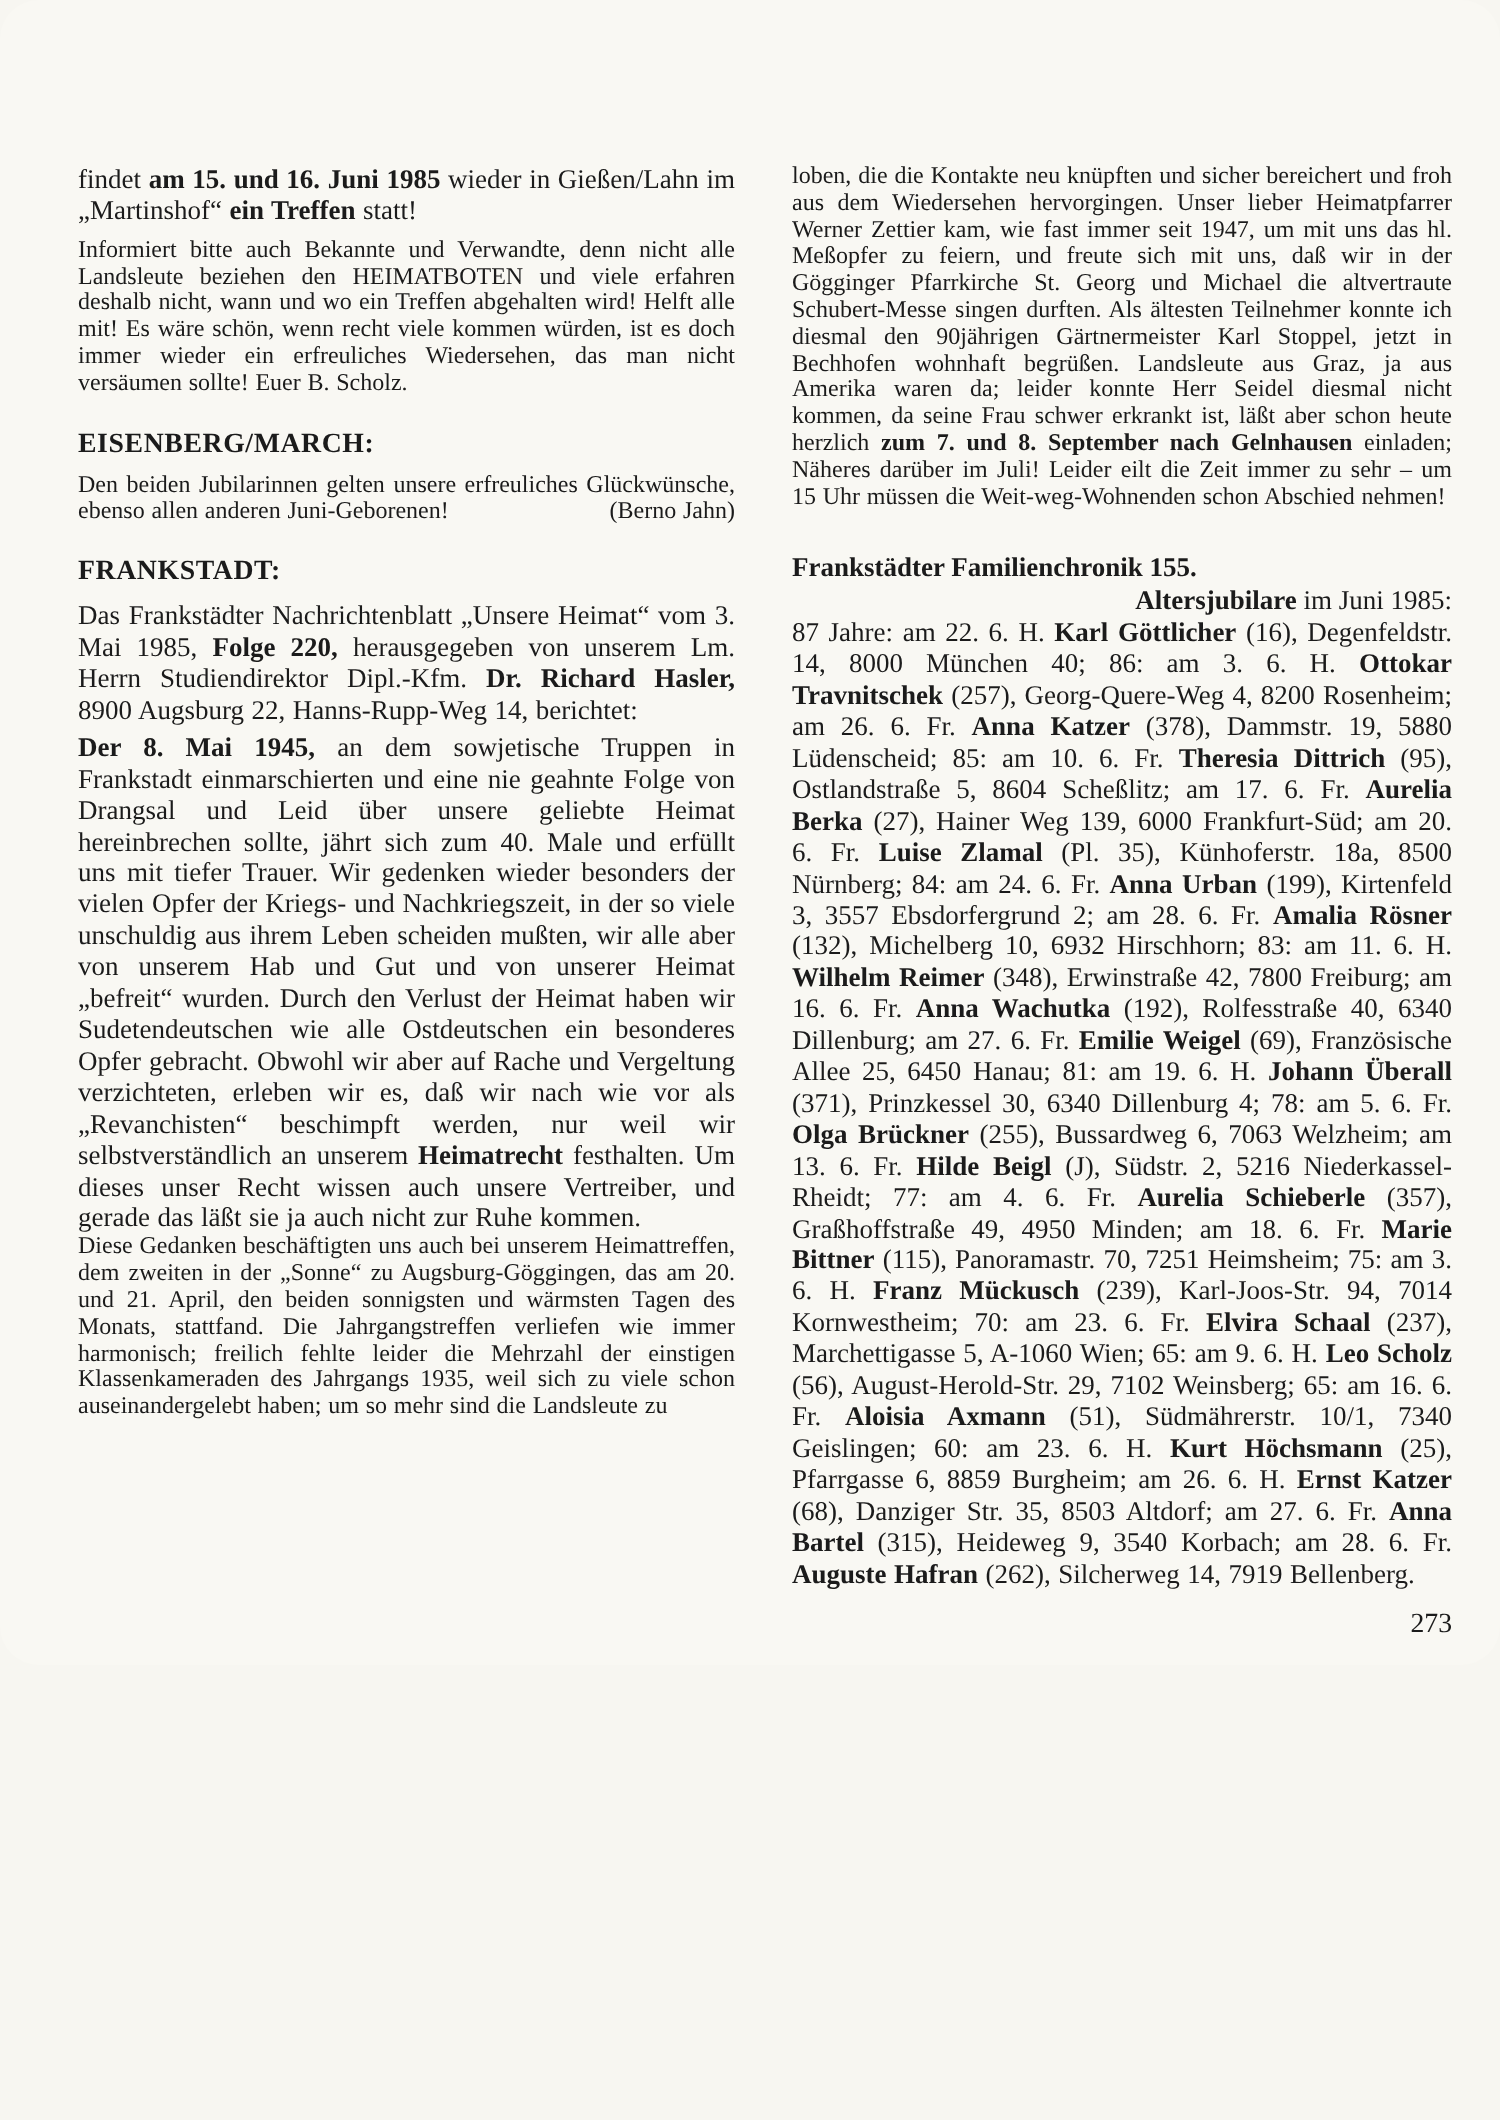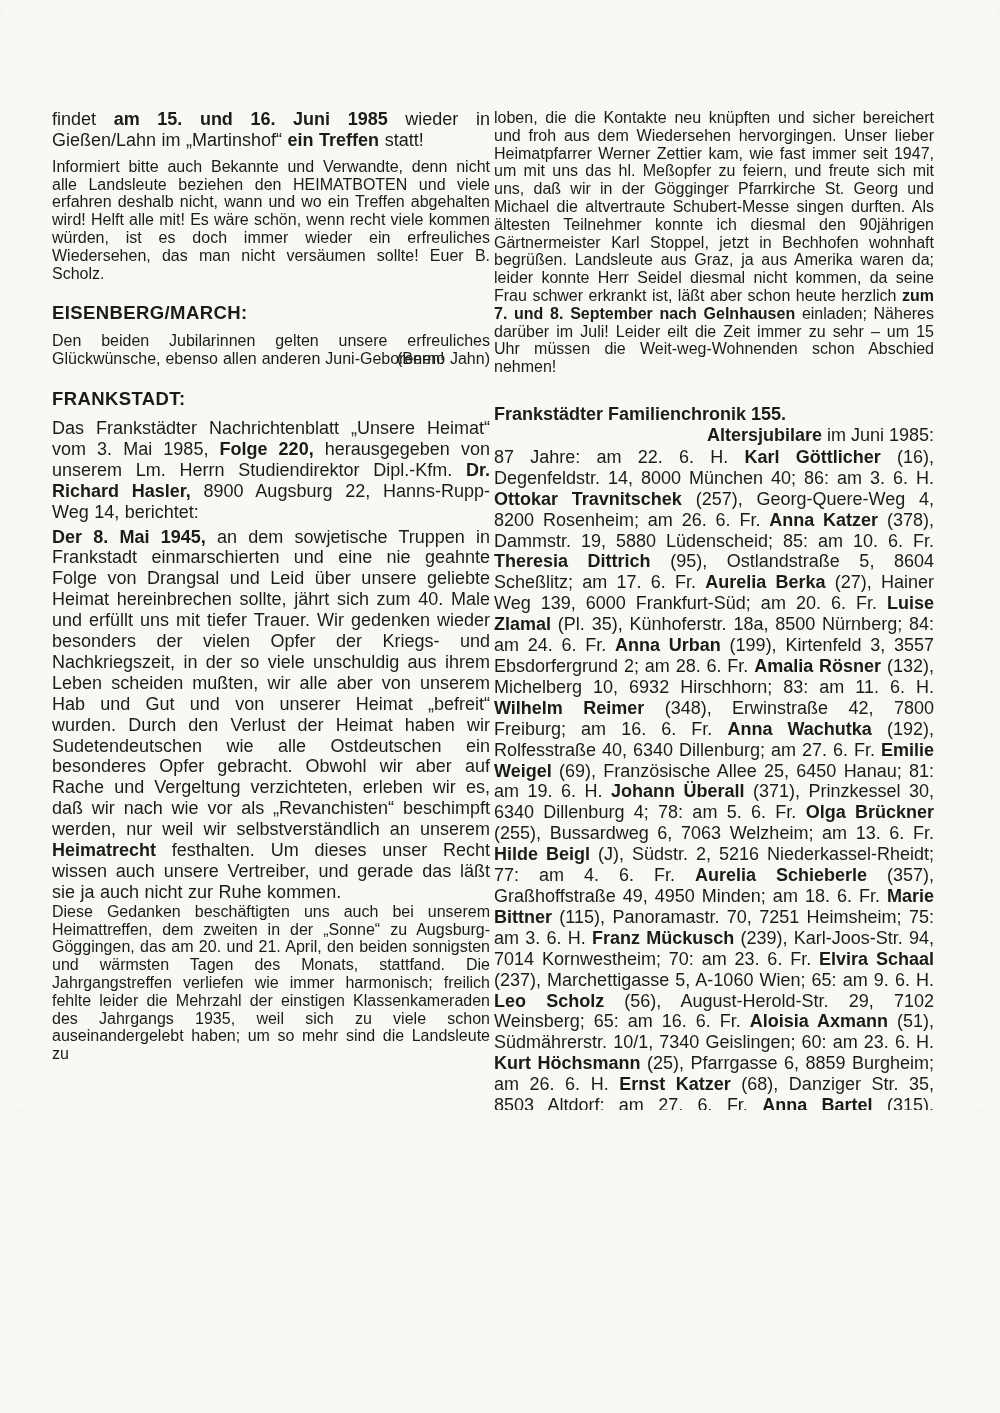--- a/index.html
+++ b/index.html
@@ -6,33 +6,33 @@
     margin: 0;
     padding: 0;
     background: #f7f6f1;
   }
   .page {
     position: relative;
     width: 1000px;
     height: 1110px;
     background: #f9f8f3;
     color: #1b1b1b;
-    font-family: Liberation Sans, sans-serif;
+    font-family: Liberation Serif, serif;
     overflow: hidden;
     border-radius: 26px;
   }
   .col {
     position: absolute;
     top: 109px;
     text-align: justify;
     hyphens: auto;
     -webkit-hyphens: auto;
   }
   .col-left  { left: 52px;  width: 438px; }
-  .col-right { left: 494px; width: 440px; }
+  .col-right { left: 528px; width: 440px; }
 
   p { margin: 0; }
   .para-main {
     font-size: 18px;
     line-height: 20.9px;
     word-spacing: 0.5px;
   }
   .para-small {
     font-size: 16px;
     line-height: 17.8px;

